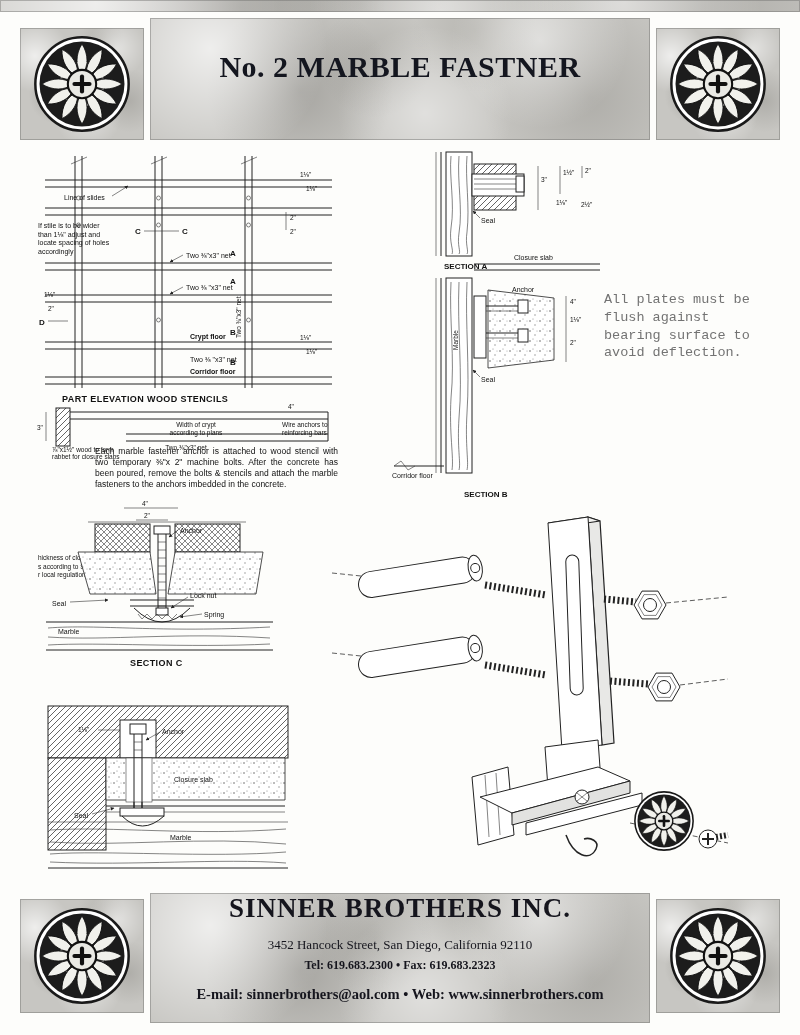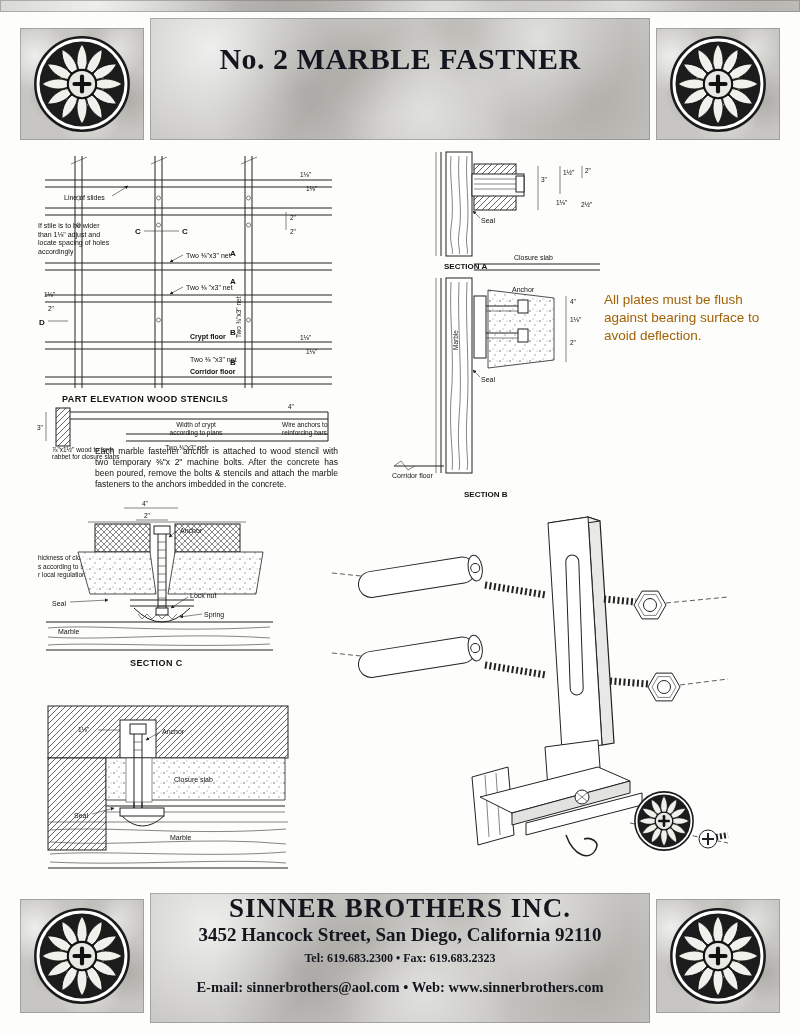--- a/index.html
+++ b/index.html
@@ -16,28 +16,28 @@
       radial-gradient(circle at 55% 78%, rgba(255,255,255,0.45) 0%, rgba(255,255,255,0) 30%),
       radial-gradient(circle at 30% 60%, rgba(105,103,98,0.35) 0%, rgba(105,103,98,0) 26%),
       radial-gradient(circle at 88% 65%, rgba(120,118,112,0.30) 0%, rgba(120,118,112,0) 24%),
       radial-gradient(circle at 45% 35%, rgba(130,128,122,0.28) 0%, rgba(130,128,122,0) 20%),
       radial-gradient(circle at 65% 10%, rgba(140,138,130,0.25) 0%, rgba(140,138,130,0) 18%);
     box-shadow: inset 0 0 0 1px rgba(110,110,108,.45);
   }
   .medallion { display:flex; align-items:center; justify-content:center; }
   .page-title {
     font-family:"Liberation Serif", serif; font-weight:700; font-size:30px;
-    color:#14161f; text-align:center; letter-spacing:.5px; padding-top:24px;
+    color:#14161f; text-align:center; letter-spacing:.5px; padding-top:32px;
   }
   .footer-center { text-align:center; font-family:"Liberation Serif", serif; color:#15151d; }
   .footer-company { font-size:27px; font-weight:700; letter-spacing:1px; }
-  .footer-address { font-size:19px; font-weight:700; }
+  .footer-address { font-size:13px; font-weight:400; margin-top:13px; }
   .footer-phones  { font-size:12px; font-weight:700; margin-top:5px; }
   .footer-contact { font-size:14.5px; font-weight:700; margin-top:13px; }
-  .note-block { font-size:13.5px; line-height:1.32; color:#a16207; }
+  .note-block { font-size:13.5px; line-height:1.32; color:#737373;font-family:Liberation Mono, monospace; }
   .para-block { font-size:8.5px; line-height:1.3; text-align:justify; color:#111; }
   .draw { position:absolute; }
   svg text { font-family:"Liberation Sans", sans-serif; fill:#111; }
   .t65 { font-size:6.5px; } .t7 { font-size:7px; } .t8b { font-size:8px; font-weight:bold; }
   .t9b { font-size:9px; font-weight:bold; letter-spacing:.4px; }
   .ln   { stroke:#222; stroke-width:1; fill:none; }
   .ln15 { stroke:#222; stroke-width:1.5; fill:none; }
   .thin { stroke:#333; stroke-width:0.6; fill:none; }
   .dash { stroke:#333; stroke-width:0.8; stroke-dasharray:5 3; fill:none; }
   .hatchf { fill:url(#hatch); stroke:#222; stroke-width:1; }

